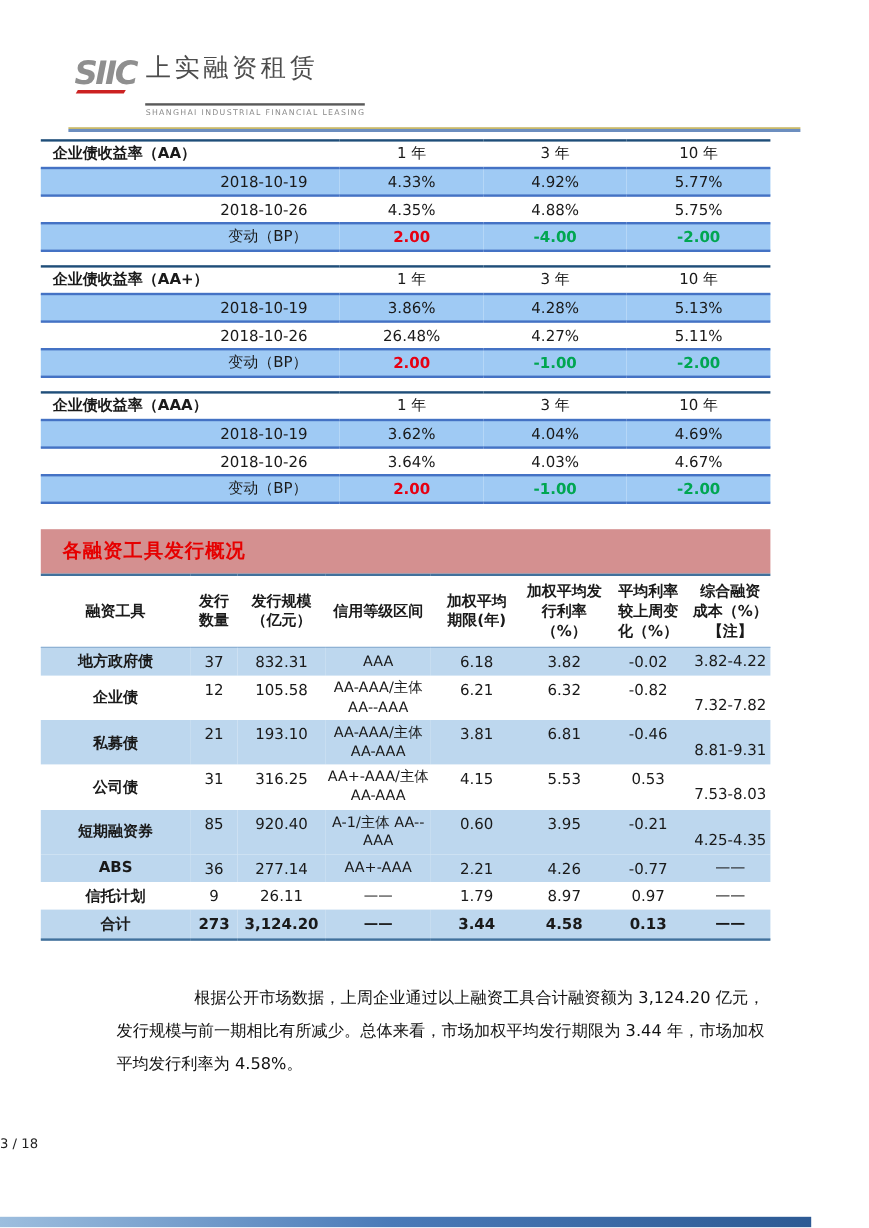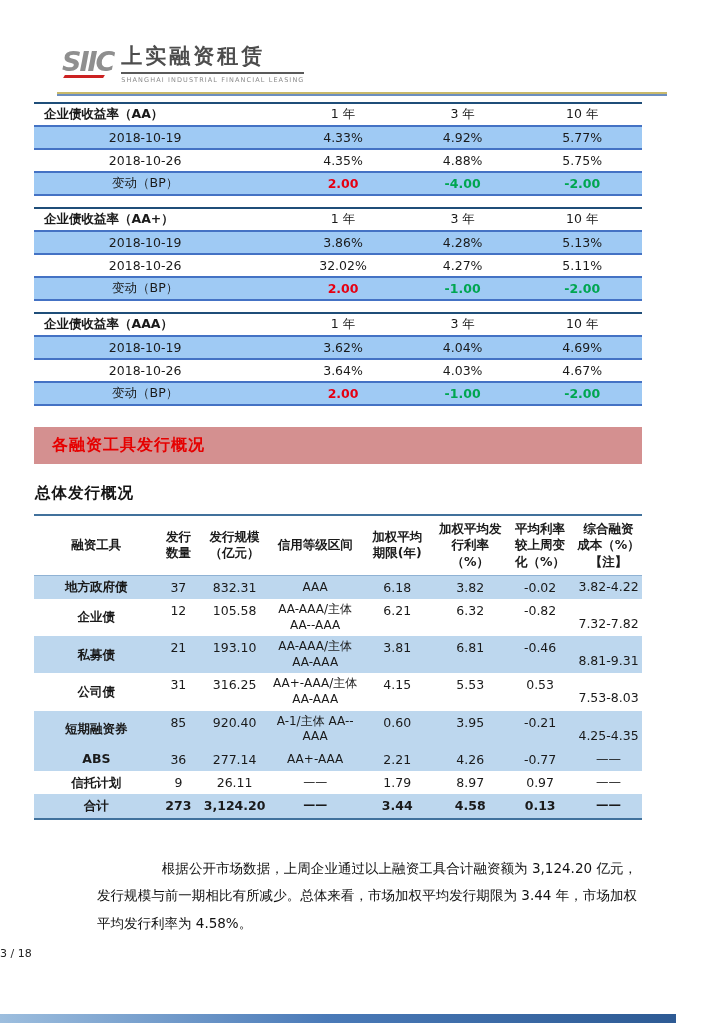--- a/index.html
+++ b/index.html
@@ -8,39 +8,39 @@
   .page { position:relative; width:676px; height:1023px; background:#fff; overflow:hidden; }
   .content { padding:0 34px; }
 
   
   .logo-wrap { padding:42px 57px 0 62px; display:flex; align-items:flex-start; }
   .siic-mark { font-style:italic; font-weight:bold; font-size:27px; color:#8f8f8f;
                letter-spacing:-2px; line-height:1; padding-top:6px; position:relative; }
   .siic-mark::after { content:""; position:absolute; left:2px; bottom:-3px; width:40px; height:3px;
                background:var(--logo_red); transform:skewX(-30deg); }
   .logo-text { margin-left:8px; }
-  .logo-cn { font-size:21px; font-weight:bold; color:#4d4d4d; letter-spacing:3px;
-             border-bottom:2px solid #5a5a5a; padding-bottom:2px; }
+  .logo-cn { font-size:21px; font-weight:normal; color:#4d4d4d; letter-spacing:3px;
+             border-bottom:2px solid #5a5a5a; padding-bottom:16px; }
   .logo-en { font-size:6.5px; color:#8a8a8a; letter-spacing:1.1px; margin-top:2px; white-space:nowrap; }
 
   .header-rule { margin:8px 57px 0 57px; width:610px; height:4px;
                  background:linear-gradient(to bottom, var(--rule_gold) 0 42%, var(--rule_blue) 42% 100%); }
 
   
   #yield-tables { margin-top:6px; }
   table.yield-table { width:100%; border-collapse:collapse; font-size:12.5px; margin-bottom:11px;
                       table-layout:fixed; }
   table.yield-table th, table.yield-table td { font-weight:normal; height:23px; text-align:center; }
   table.yield-table th:first-child, table.yield-table td:first-child { width:41%; }
   table.yield-table tr.yhead { border-top:2.5px solid var(--table_border_navy); }
   table.yield-table th.ttl { text-align:left; padding-left:10px; font-weight:600; }
   table.yield-table tr.hl { background:var(--row_highlight_blue);
                             border-top:2px solid var(--row_border_blue);
                             border-bottom:2px solid var(--row_border_blue); }
-  table.yield-table td.lbl { padding-right:27px; }
+  table.yield-table td.lbl { text-align:right; padding-right:27px; }
   table.yield-table td.chg { font-weight:bold; }
   td.chg-up { color:var(--change_up_red); }
   td.chg-down { color:var(--change_down_green); }
 
   
   .banner { margin-top:21px; height:37px; background:var(--banner_bg); display:flex; align-items:center;
             padding-left:18px; }
   .banner span { color:var(--banner_text); font-size:16px; font-weight:bold; letter-spacing:1px; }
   .subtitle { margin:19px 0 10px 1px; font-size:15.5px; font-weight:600; color:#141414; letter-spacing:1px; }
 
@@ -132,21 +132,21 @@
               <th>10 年</th>
             </tr>
             <tr class="hl">
               <td class="lbl">2018-10-19</td>
               <td class="">3.86%</td>
               <td class="">4.28%</td>
               <td class="">5.13%</td>
             </tr>
             <tr class="">
               <td class="lbl">2018-10-26</td>
-              <td class="">32.02%</td>
+              <td class="">26.48%</td>
               <td class="">4.27%</td>
               <td class="">5.11%</td>
             </tr>
             <tr class="hl">
               <td class="lbl">变动（BP）</td>
               <td class="chg chg-up">2.00</td>
               <td class="chg chg-down">-1.00</td>
               <td class="chg chg-down">-2.00</td>
             </tr>
           </tbody>
@@ -178,21 +178,20 @@
               <td class="chg chg-down">-2.00</td>
             </tr>
           </tbody>
         </table>
       </div>
 
     <div class="banner">
       <span>各融资工具发行概况</span>
     </div>
 
-    <h3 class="subtitle">总体发行概况</h3>
 
     <table id="issuance-table">
         <thead>
           <tr>
             <th>融资工具</th>
             <th>发行
 数量</th>
             <th>发行规模
 （亿元）</th>
             <th>信用等级区间</th>

